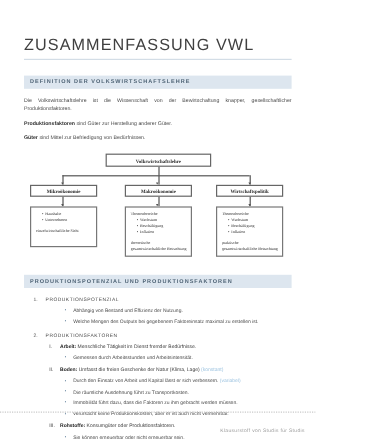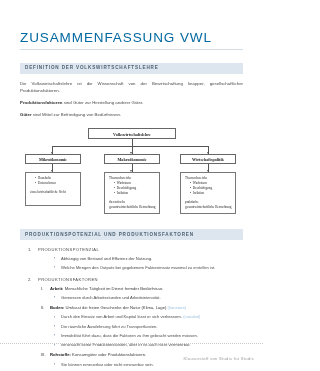--- a/index.html
+++ b/index.html
@@ -31,21 +31,21 @@
     padding: 0 20px;
   }
 
   
   .doc-title {
     margin: 0;
     padding-top: 30px;
     font-size: 13.5px;
     font-weight: 400;
     letter-spacing: 0.9px;
-    color: #0369a1;
+    color: #404040;
     font-family: "Liberation Sans", sans-serif;
   }
   .title-rule {
     margin-top: 4px;
     height: 1px;
     background: #d3dde6;
   }
 
   
   .section-bar {

